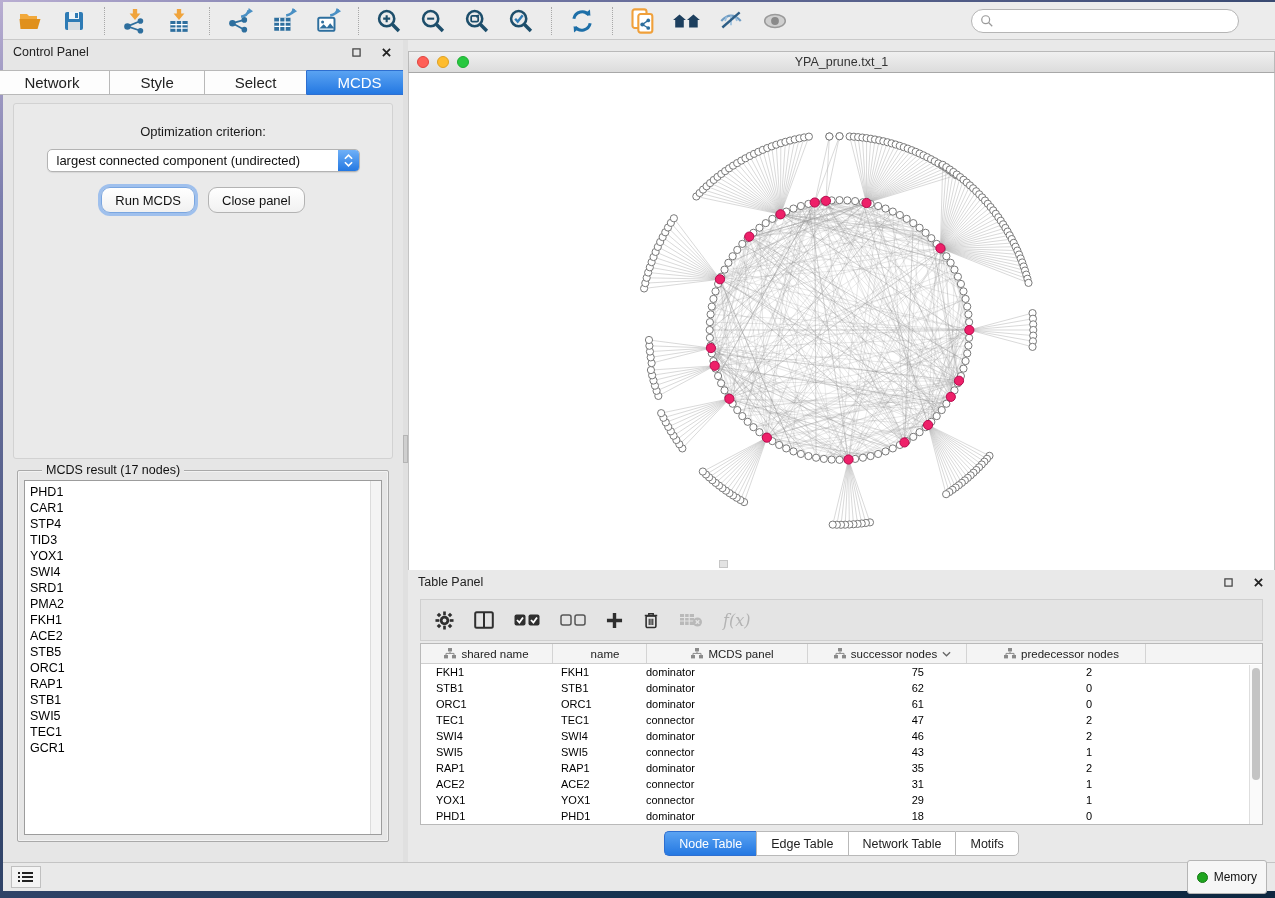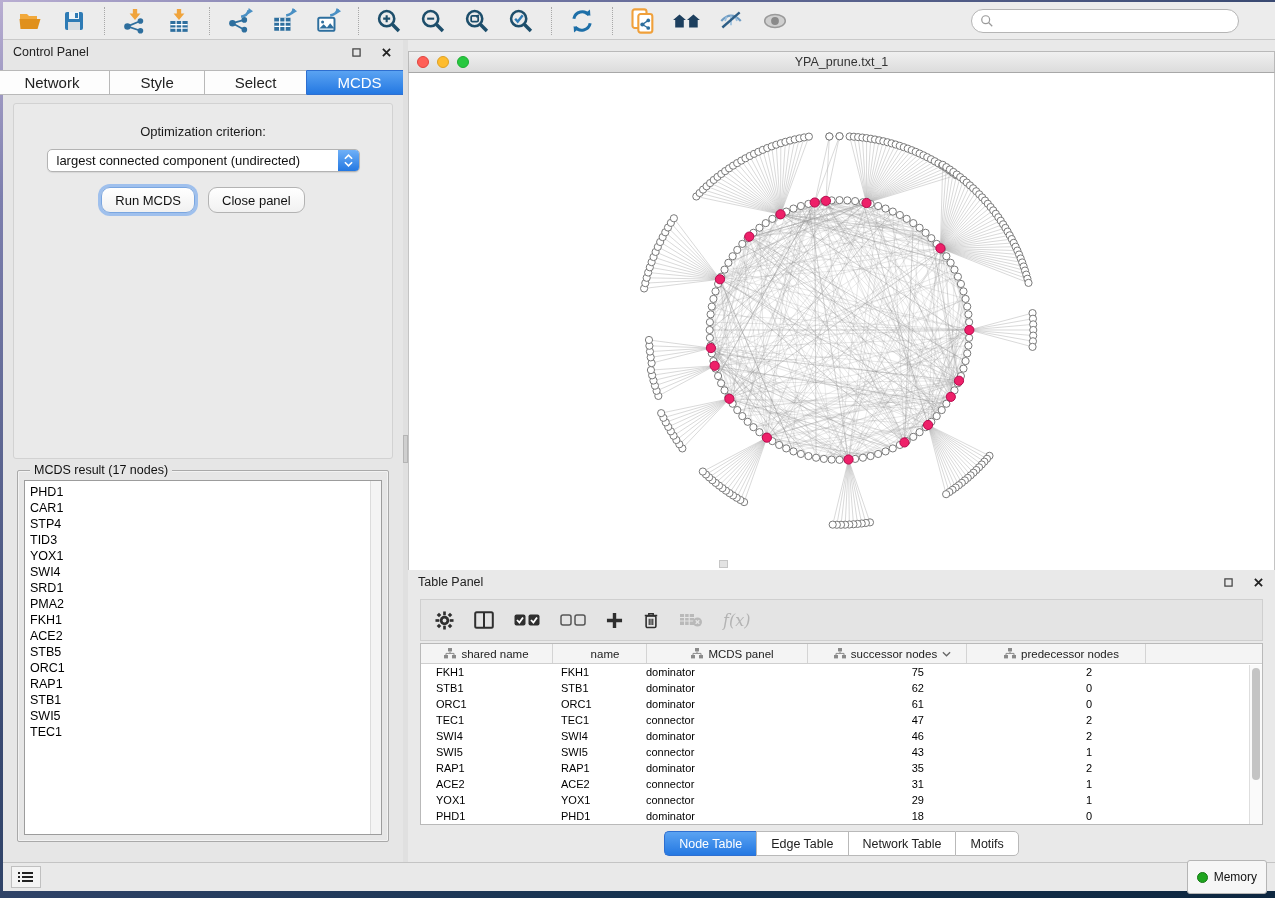--- a/index.html
+++ b/index.html
@@ -46,21 +46,21 @@
   .combo .step { width:21px; align-self:stretch; background:linear-gradient(#6fb0f7,#2478e2);
     display:flex; flex-direction:column; align-items:center; justify-content:center; gap:1px; }
   .btn-row { display:flex; justify-content:center; gap:13px; margin-top:15px; }
   .mac-btn { height:23px; padding:12px 13px; background:linear-gradient(#ffffff,#f1f1f1);
     border:1px solid #b3b3b3; border-radius:9px; font-size:13px; color:#111;
     display:flex; align-items:center; }
   .mac-btn.focused { box-shadow:0 0 0 3px rgba(96,156,238,.55); border-color:#7aa6e0; }
 
   .groupbox { position:relative; margin:11px 14px 0 14px; height:372px;
     border:1px solid #a9a9a9; border-radius:2px; box-shadow:inset 0 0 0 1px #f2f2f2; }
-  .groupbox legend { position:absolute; top:-8px; left:12px; background:#e6e6e6;
+  .groupbox legend { position:absolute; top:-8px; left:24px; background:#e6e6e6;
     padding:0 4px; font-size:12.5px; color:#111; }
   .mcds-list { position:absolute; left:6px; right:6px; top:9px; bottom:6px; background:#fff;
     border:1px solid #9c9c9c; overflow:hidden; }
   .mcds-scroll { position:absolute; top:0; right:0; bottom:0; width:11px;
     background:#f4f4f4; border-left:1px solid #dcdcdc; }
   .mcds-item { font-size:12.5px; line-height:16px; padding-left:5px; color:#000; }
   .mcds-items { padding-top:3px; }
 
   
   .vsplit { width:5px; flex:none; background:#e0e0e0; position:relative; }
@@ -324,20 +324,21 @@
               <div class="mcds-item">SRD1</div>
               <div class="mcds-item">PMA2</div>
               <div class="mcds-item">FKH1</div>
               <div class="mcds-item">ACE2</div>
               <div class="mcds-item">STB5</div>
               <div class="mcds-item">ORC1</div>
               <div class="mcds-item">RAP1</div>
               <div class="mcds-item">STB1</div>
               <div class="mcds-item">SWI5</div>
               <div class="mcds-item">TEC1</div>
+              <div class="mcds-item">GCR1</div>
             </div>
           <div class="mcds-scroll"></div>
         </div>
       </div>
     </div>
 
     <div class="vsplit">
         <div class="grip"></div>
       </div>
 

